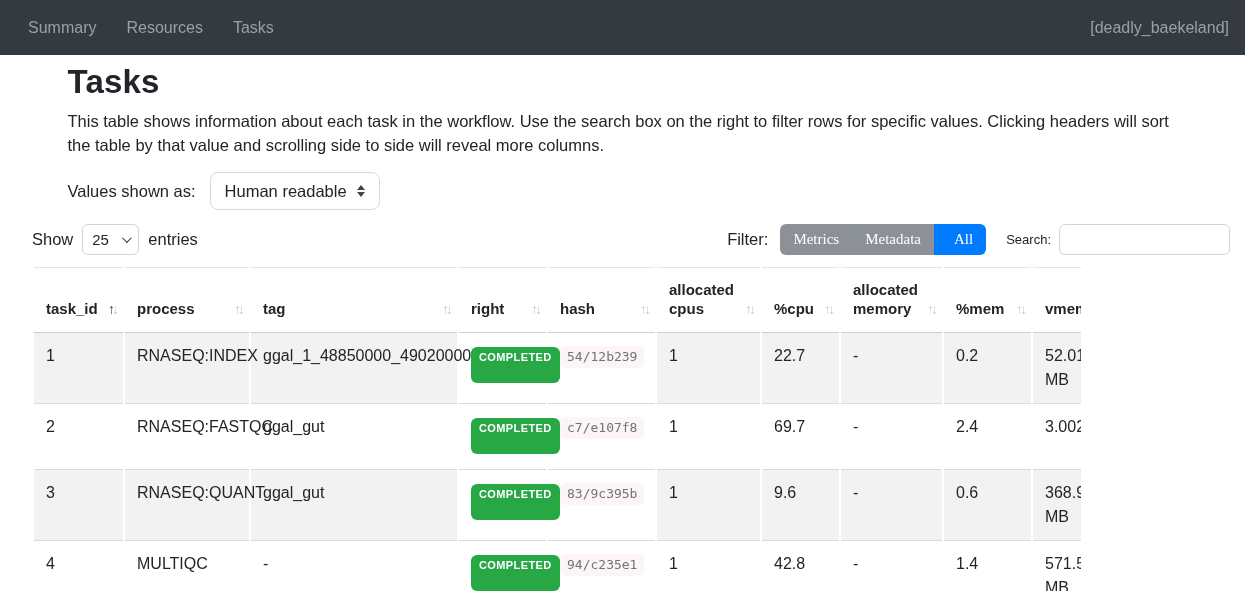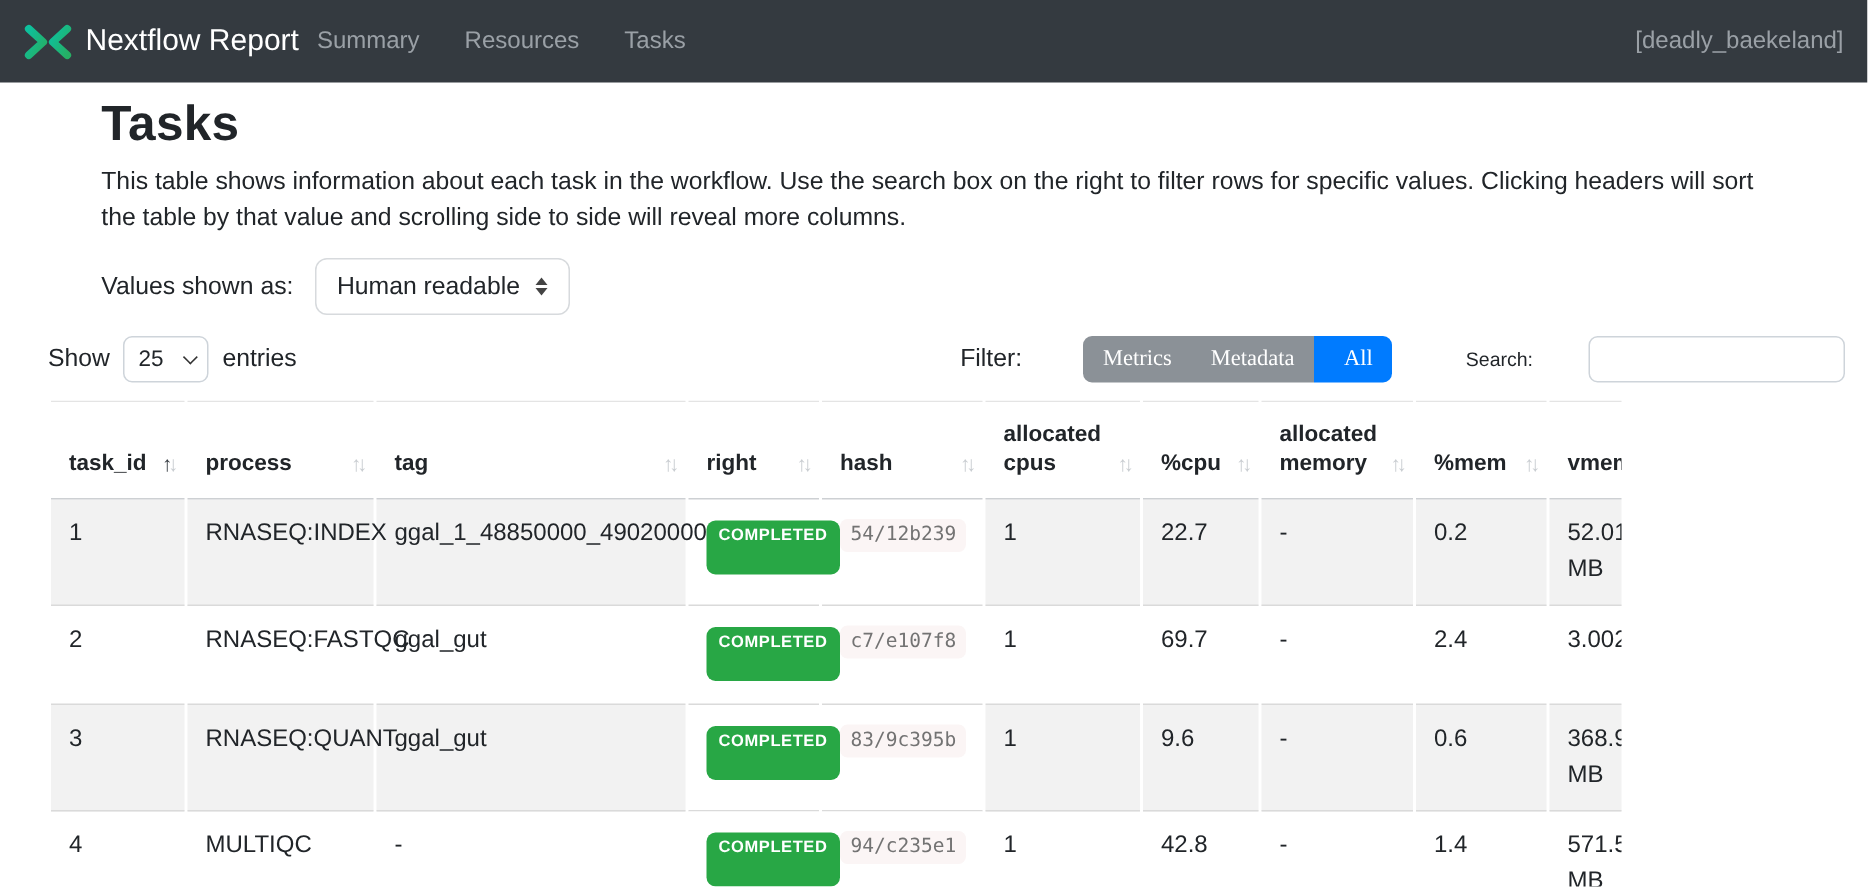--- a/index.html
+++ b/index.html
@@ -32,21 +32,21 @@
 
   
   .dt-wrapper { margin:14px 15px 0 32px; }
   .dt-controls { display:flex; align-items:center; }
   .dt-length { display:flex; align-items:center; font-size:16.5px; }
   .select-sm { margin:0 9px; border:1px solid #ced4da; border-radius:6px; height:31px; width:57px;
     display:inline-flex; align-items:center; padding:0 9px; cursor:pointer; position:relative; background:#fff; }
   .select-sm .val { font-size:15px; }
   .chev { position:absolute; right:9px; top:11px; width:7px; height:7px;
     border-right:1.7px solid #333; border-bottom:1.7px solid #333; transform:rotate(45deg) translateY(-2px); }
-  .dt-right { margin-left:auto; display:flex; align-items:center;gap:29px; }
+  .dt-right { margin-left:auto; display:flex; align-items:center; }
   .filter-label { font-size:16.5px; margin-right:12px; }
   .btn-group { display:inline-flex;font-family:Liberation Serif, serif; }
   .btn { border:none; color:#fff; font-size:15px; padding:6px 13px; height:31px; cursor:pointer;
     font-family:inherit; }
   .btn.gray { background:#8b9197; }
   .btn.blue { background:#007bff;padding-left:20px; }
   .btn:first-child { border-radius:6px 0 0 6px; }
   .btn:last-child { border-radius:0 6px 6px 0; }
   .search-label { font-size:13px; margin:0 8px 0 20px; }
   .search-input { width:171px; height:31px; border:1px solid #ced4da; border-radius:6px;
@@ -67,35 +67,20 @@
   tbody tr td.c-white { background:#fff; }
   .badge { display:inline-block; background:#28a745; color:#fff; font-size:11px; font-weight:700;
     letter-spacing:.4px; padding:4px 8px 19px; border-radius:6px; line-height:13px; }
   code.hash { font-family:"DejaVu Sans Mono",monospace; font-size:13px; color:#737373;
     background:#fbf5f5; border-radius:5px; padding:3px 7px; line-height:16px; display:inline-block; }
 </style>
 </head>
 <body>
 
 <nav class="navbar">
-  <div class="brand-group">
-    <span>
-      <svg class="logo" viewBox="0 0 40 32">
-        <defs>
-          <linearGradient id="nfg" x1="0" y1="0" x2="1" y2="1">
-            <stop offset="0" stop-color="#0dc09d"></stop>
-              <stop offset="1" stop-color="#26af64"></stop>
-          </linearGradient>
-        </defs>
-        <path d="M4 5 L16 16 L4 27" fill="none" stroke="url(#nfg)" stroke-width="6.5" stroke-linecap="round" stroke-linejoin="round"></path>
-        <path d="M36 5 L24 16 L36 27" fill="none" stroke="url(#nfg)" stroke-width="6.5" stroke-linecap="round" stroke-linejoin="round"></path>
-      </svg>
-    </span>
-    <span class="brand">Nextflow Report</span>
-  </div>
   <div class="nav-links">
     <a>Summary</a>
     <a>Resources</a>
     <a>Tasks</a>
   </div>
   <div class="run-name">[deadly_baekeland]</div>
 </nav>
 
 <div class="container">
   <h1 class="page-title">Tasks</h1>

